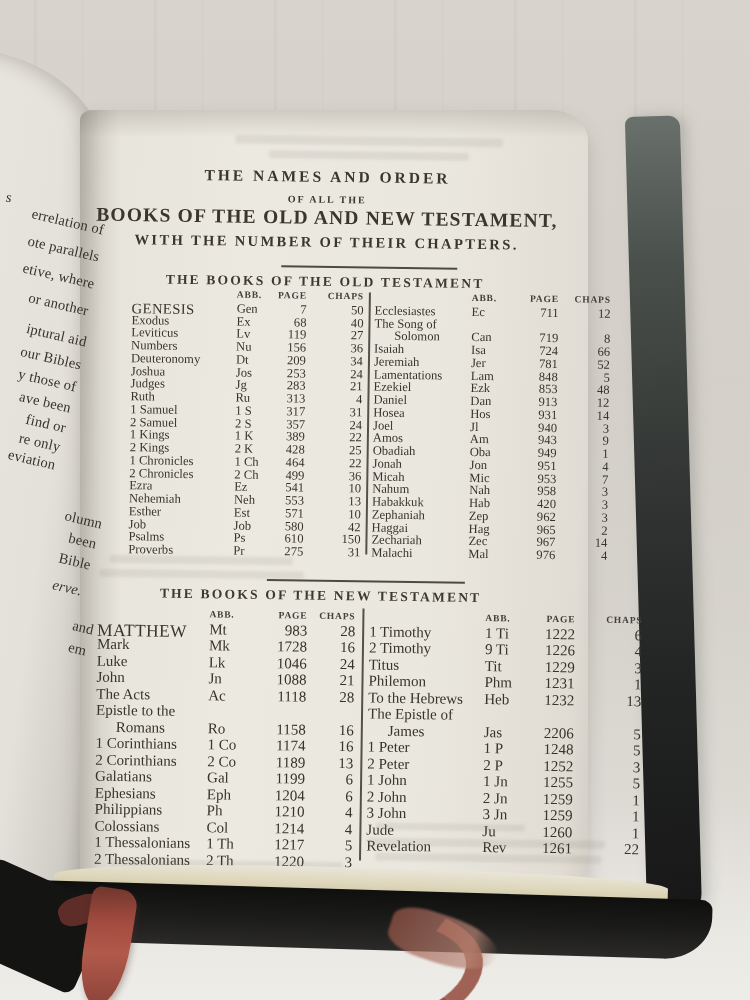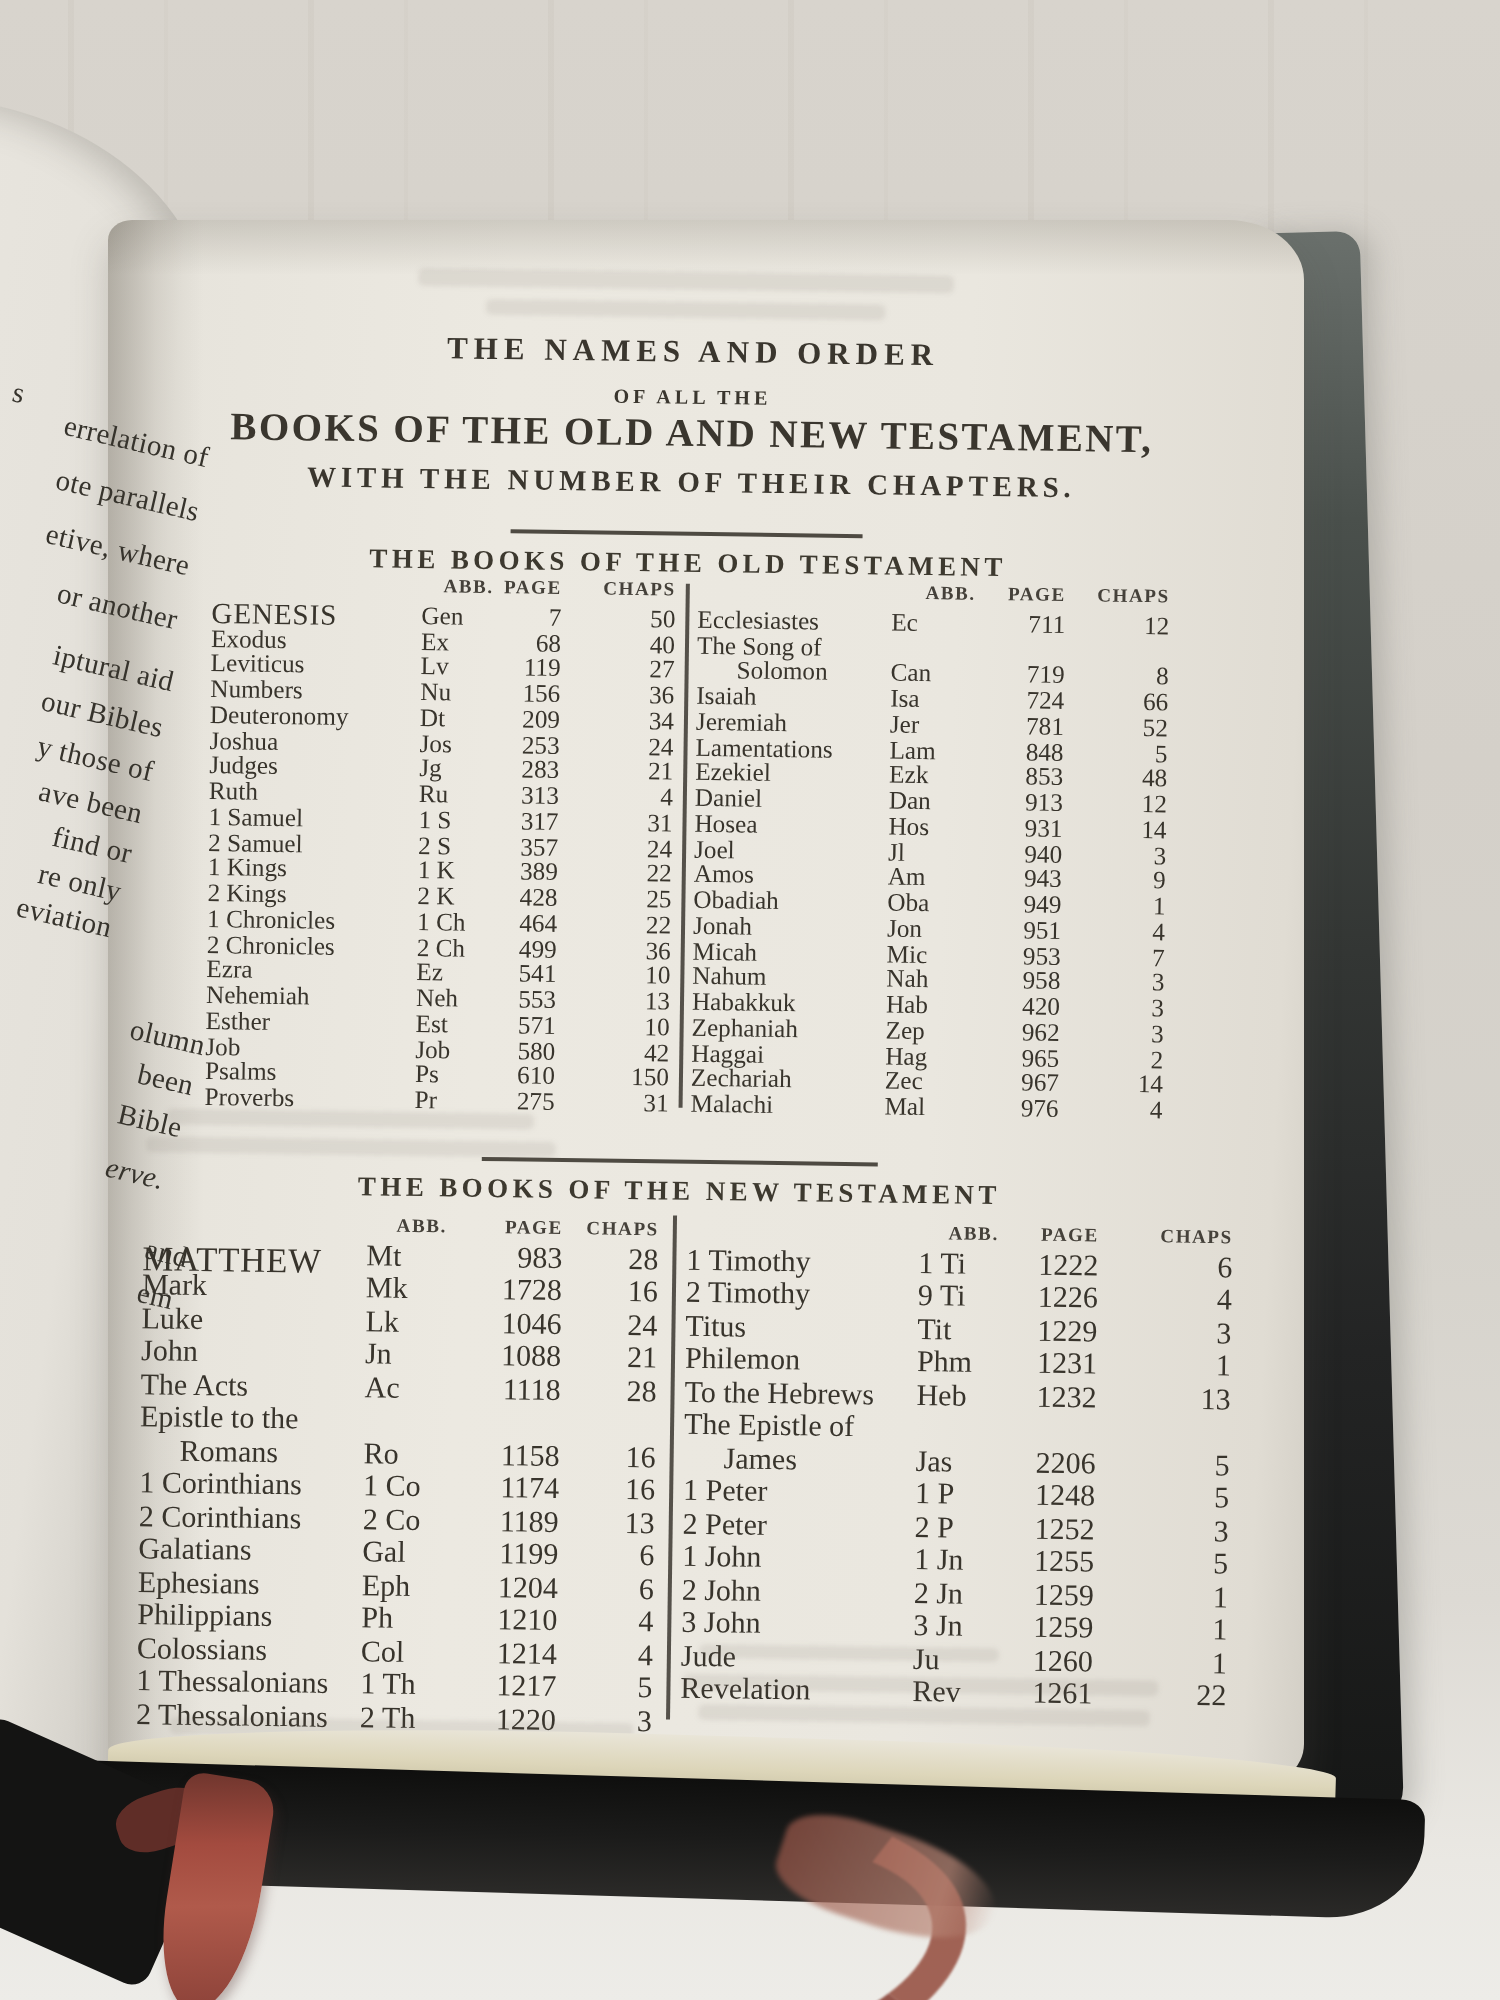--- a/index.html
+++ b/index.html
@@ -23,21 +23,21 @@
   .left-page{position:absolute;left:-34px;top:46px;width:152px;height:880px;z-index:3;
     transform:rotate(-2deg);border-top-right-radius:150px 120px;
     background:linear-gradient(100deg,#e9e6df 0%,#e4e1da 52%,#cfccc5 74%,#a5a19a 90%,#827e78 100%);
     box-shadow:inset -10px 0 18px rgba(70,66,60,.25);}
   .left-page-text{position:absolute;left:0;top:0;width:114px;height:720px;z-index:6;pointer-events:none;}
   .lfrag{position:absolute;white-space:nowrap;transform:rotate(13deg);transform-origin:right top;
     font-size:14.5px;color:#36332c;letter-spacing:.2px;}
   .lfrag.it{font-style:italic;}
 
   
-  .main-page{position:absolute;left:54px;top:110px;width:598px;height:784px;z-index:3;
+  .main-page{position:absolute;left:80px;top:110px;width:508px;height:784px;z-index:3;
     border-radius:12px 38px 26px 10px / 10px 30px 22px 8px;
     background:
       linear-gradient(180deg,rgba(88,82,70,.20) 0,rgba(88,82,70,0) 3.5%),
       linear-gradient(90deg,rgba(86,80,70,.30) 0,rgba(86,80,70,.10) 4%,rgba(86,80,70,0) 8%),
       linear-gradient(93deg,#d9d5cc 0%,#e7e4dc 6%,#ece9e1 32%,#eae7df 68%,#e0dcd3 95%,#d3cfc6 100%);
     box-shadow:0 10px 18px rgba(90,86,78,.25);font-family:Liberation Serif, serif;}
   .page-content{position:absolute;inset:0;transform:rotate(.8deg);color:#3a362e;}
 
   .title-block{position:absolute;left:4px;right:26px;top:58px;text-align:center;}
   .t1{font-size:15.5px;letter-spacing:3px;font-weight:600;}
@@ -54,21 +54,21 @@
   .ot-heading{top:164px;}
   .nt-heading{top:478px;}
 
   .half{position:absolute;display:grid;align-content:start;color:#38342c;}
   .half span{white-space:nowrap;overflow:visible;}
   #ot-left {left:49px; top:180px;grid-auto-rows:12.75px;font-size:12.6px;width:232px;}
   #ot-right{left:292px;top:180px;grid-auto-rows:12.75px;font-size:12.6px;width:236px;}
   #nt-left {left:19px; top:496px;grid-auto-rows:16.5px;font-size:15px;width:258px;}
   #nt-right{left:291px;top:496px;grid-auto-rows:16.5px;font-size:15px;width:273px;}
   .hc{font-size:9.5px;font-weight:700;letter-spacing:.8px;color:#45413a;align-self:end;padding-bottom:2px;}
-  .hc.a{text-align:right;}
+  .hc.a{text-align:left;}
   .hc.p,.hc.c{text-align:right;}
   .cell-p,.cell-c{text-align:right;}
   .lead-name{font-size:1.16em;letter-spacing:.4px;}
   .wrap2{padding-left:20px;}
 
   .vdiv{position:absolute;width:1.5px;background:#55514a;}
   .ot-vdiv{left:286px;top:182px;height:262px;}
   .nt-vdiv{left:284px;top:498px;height:252px;}
 
   .ghost{position:absolute;background:rgba(100,92,78,.11);filter:blur(1.4px);border-radius:3px;}

